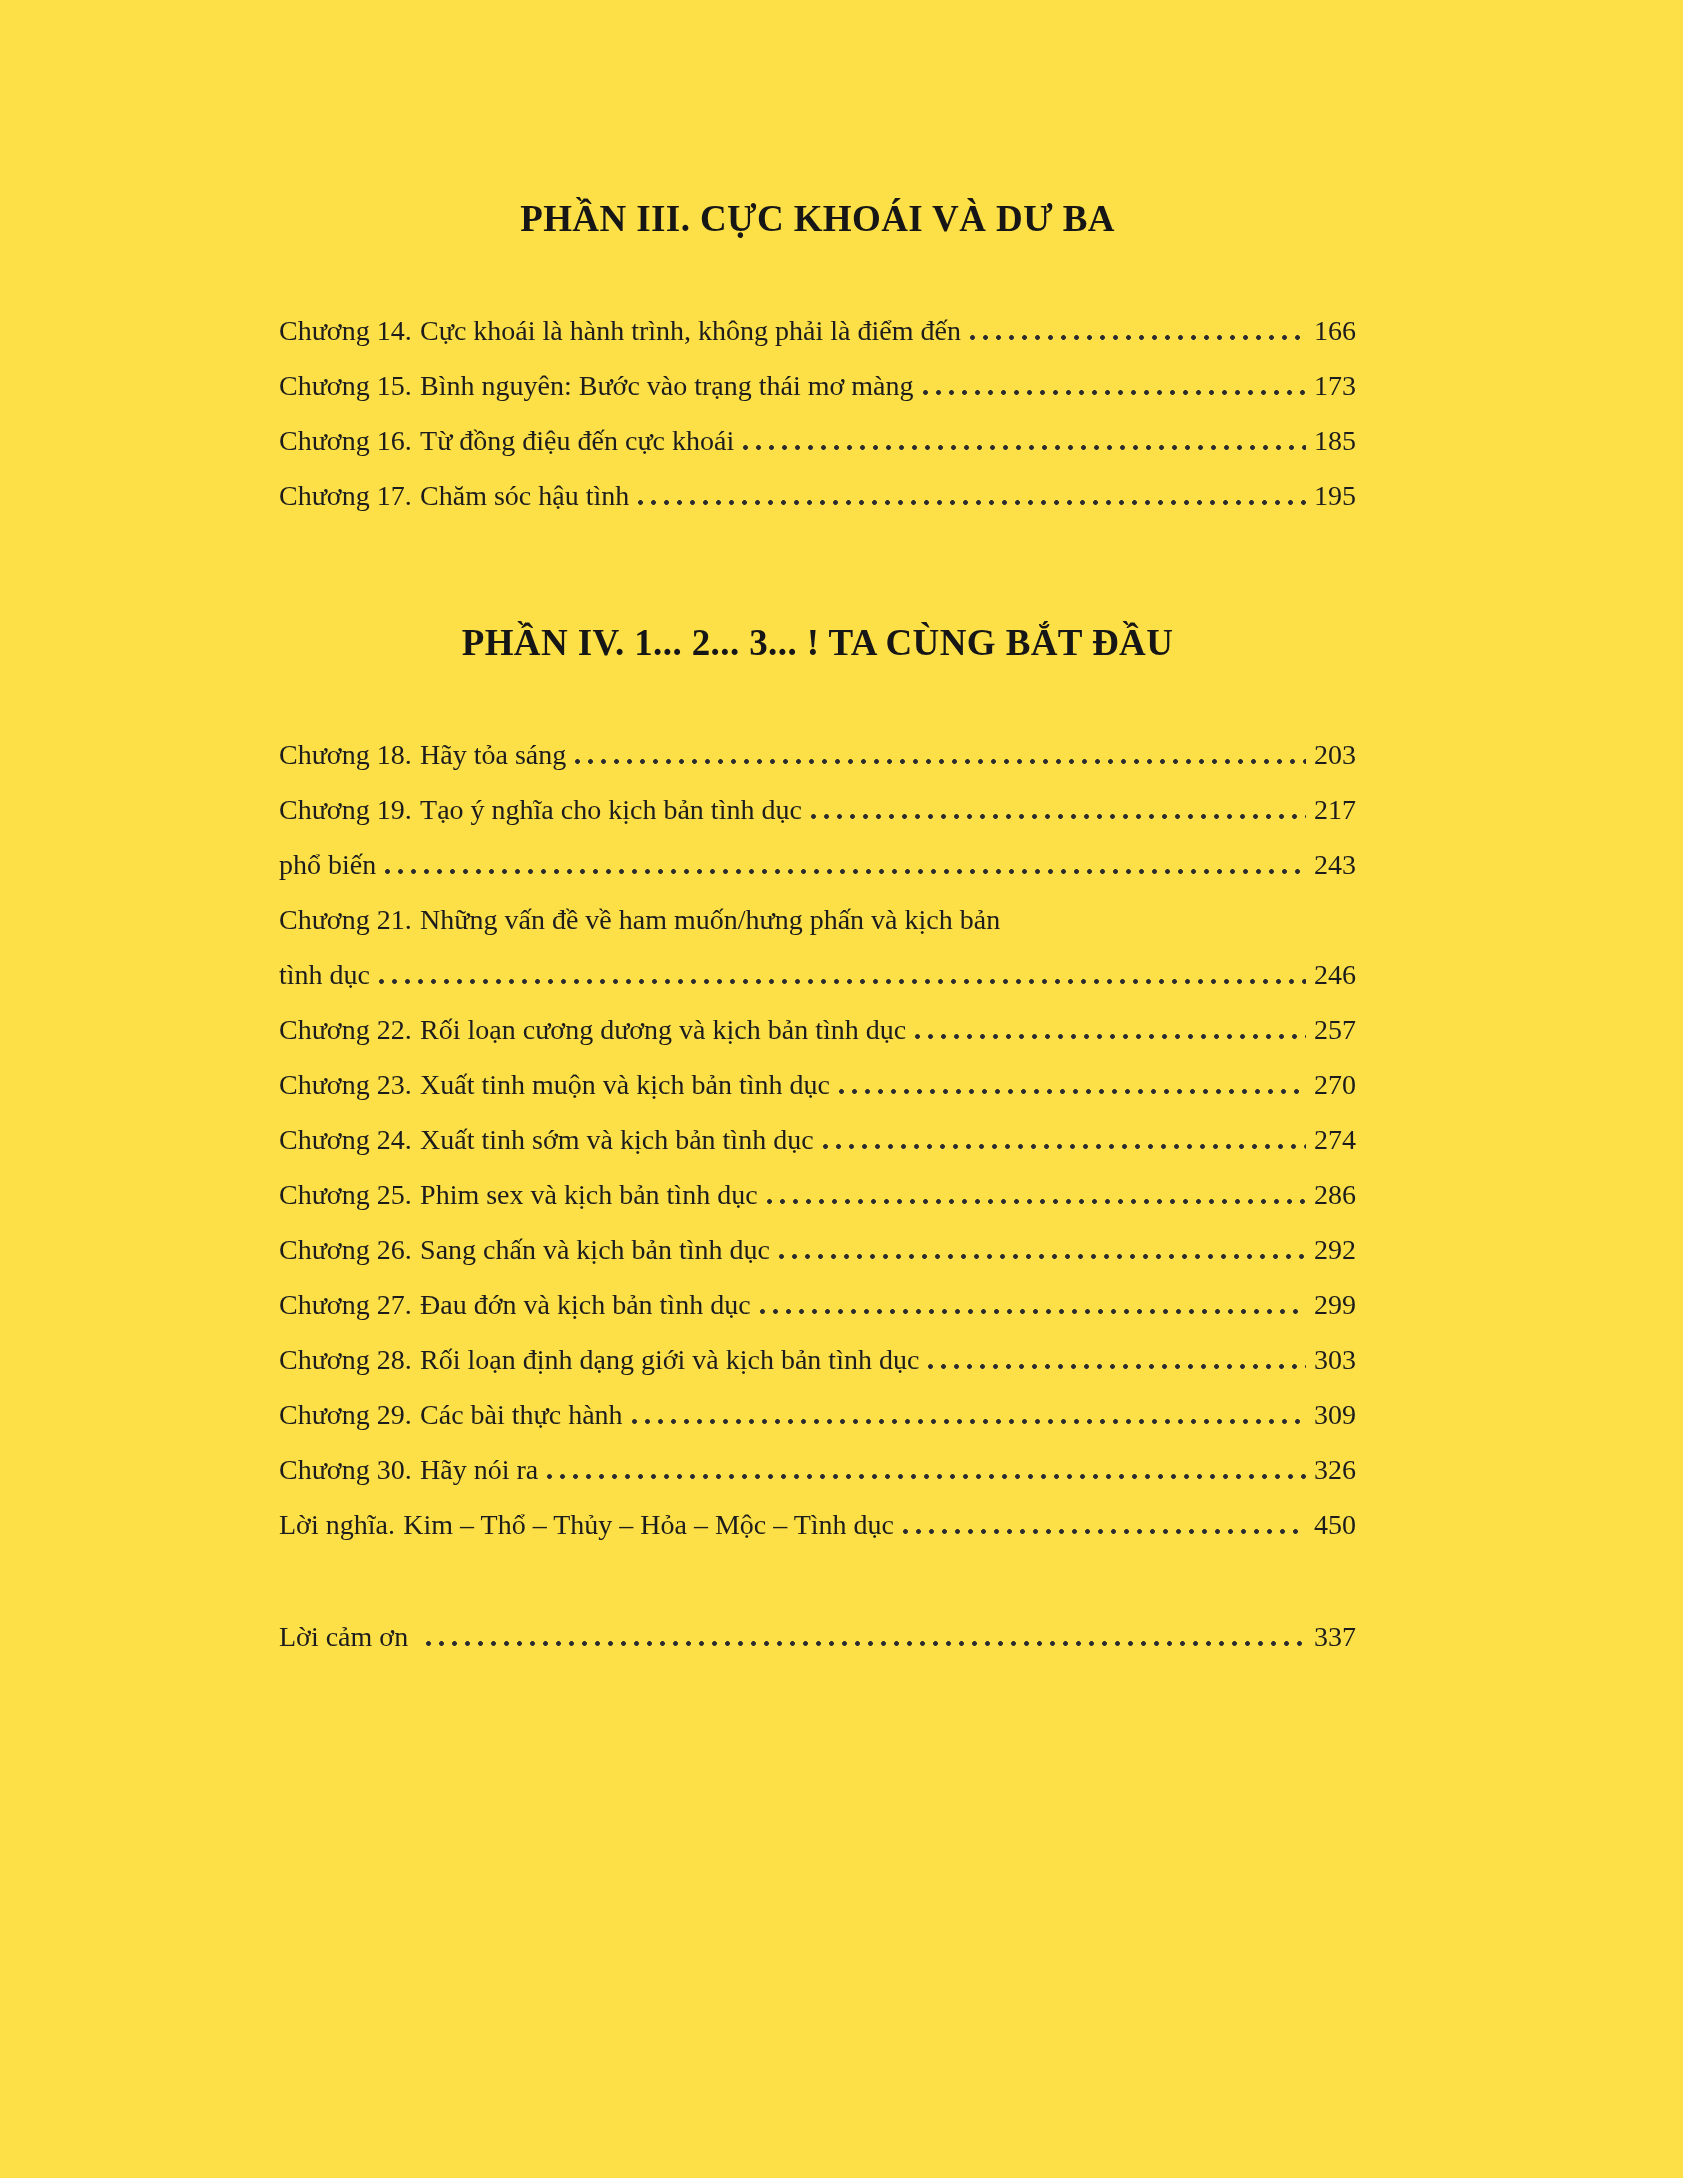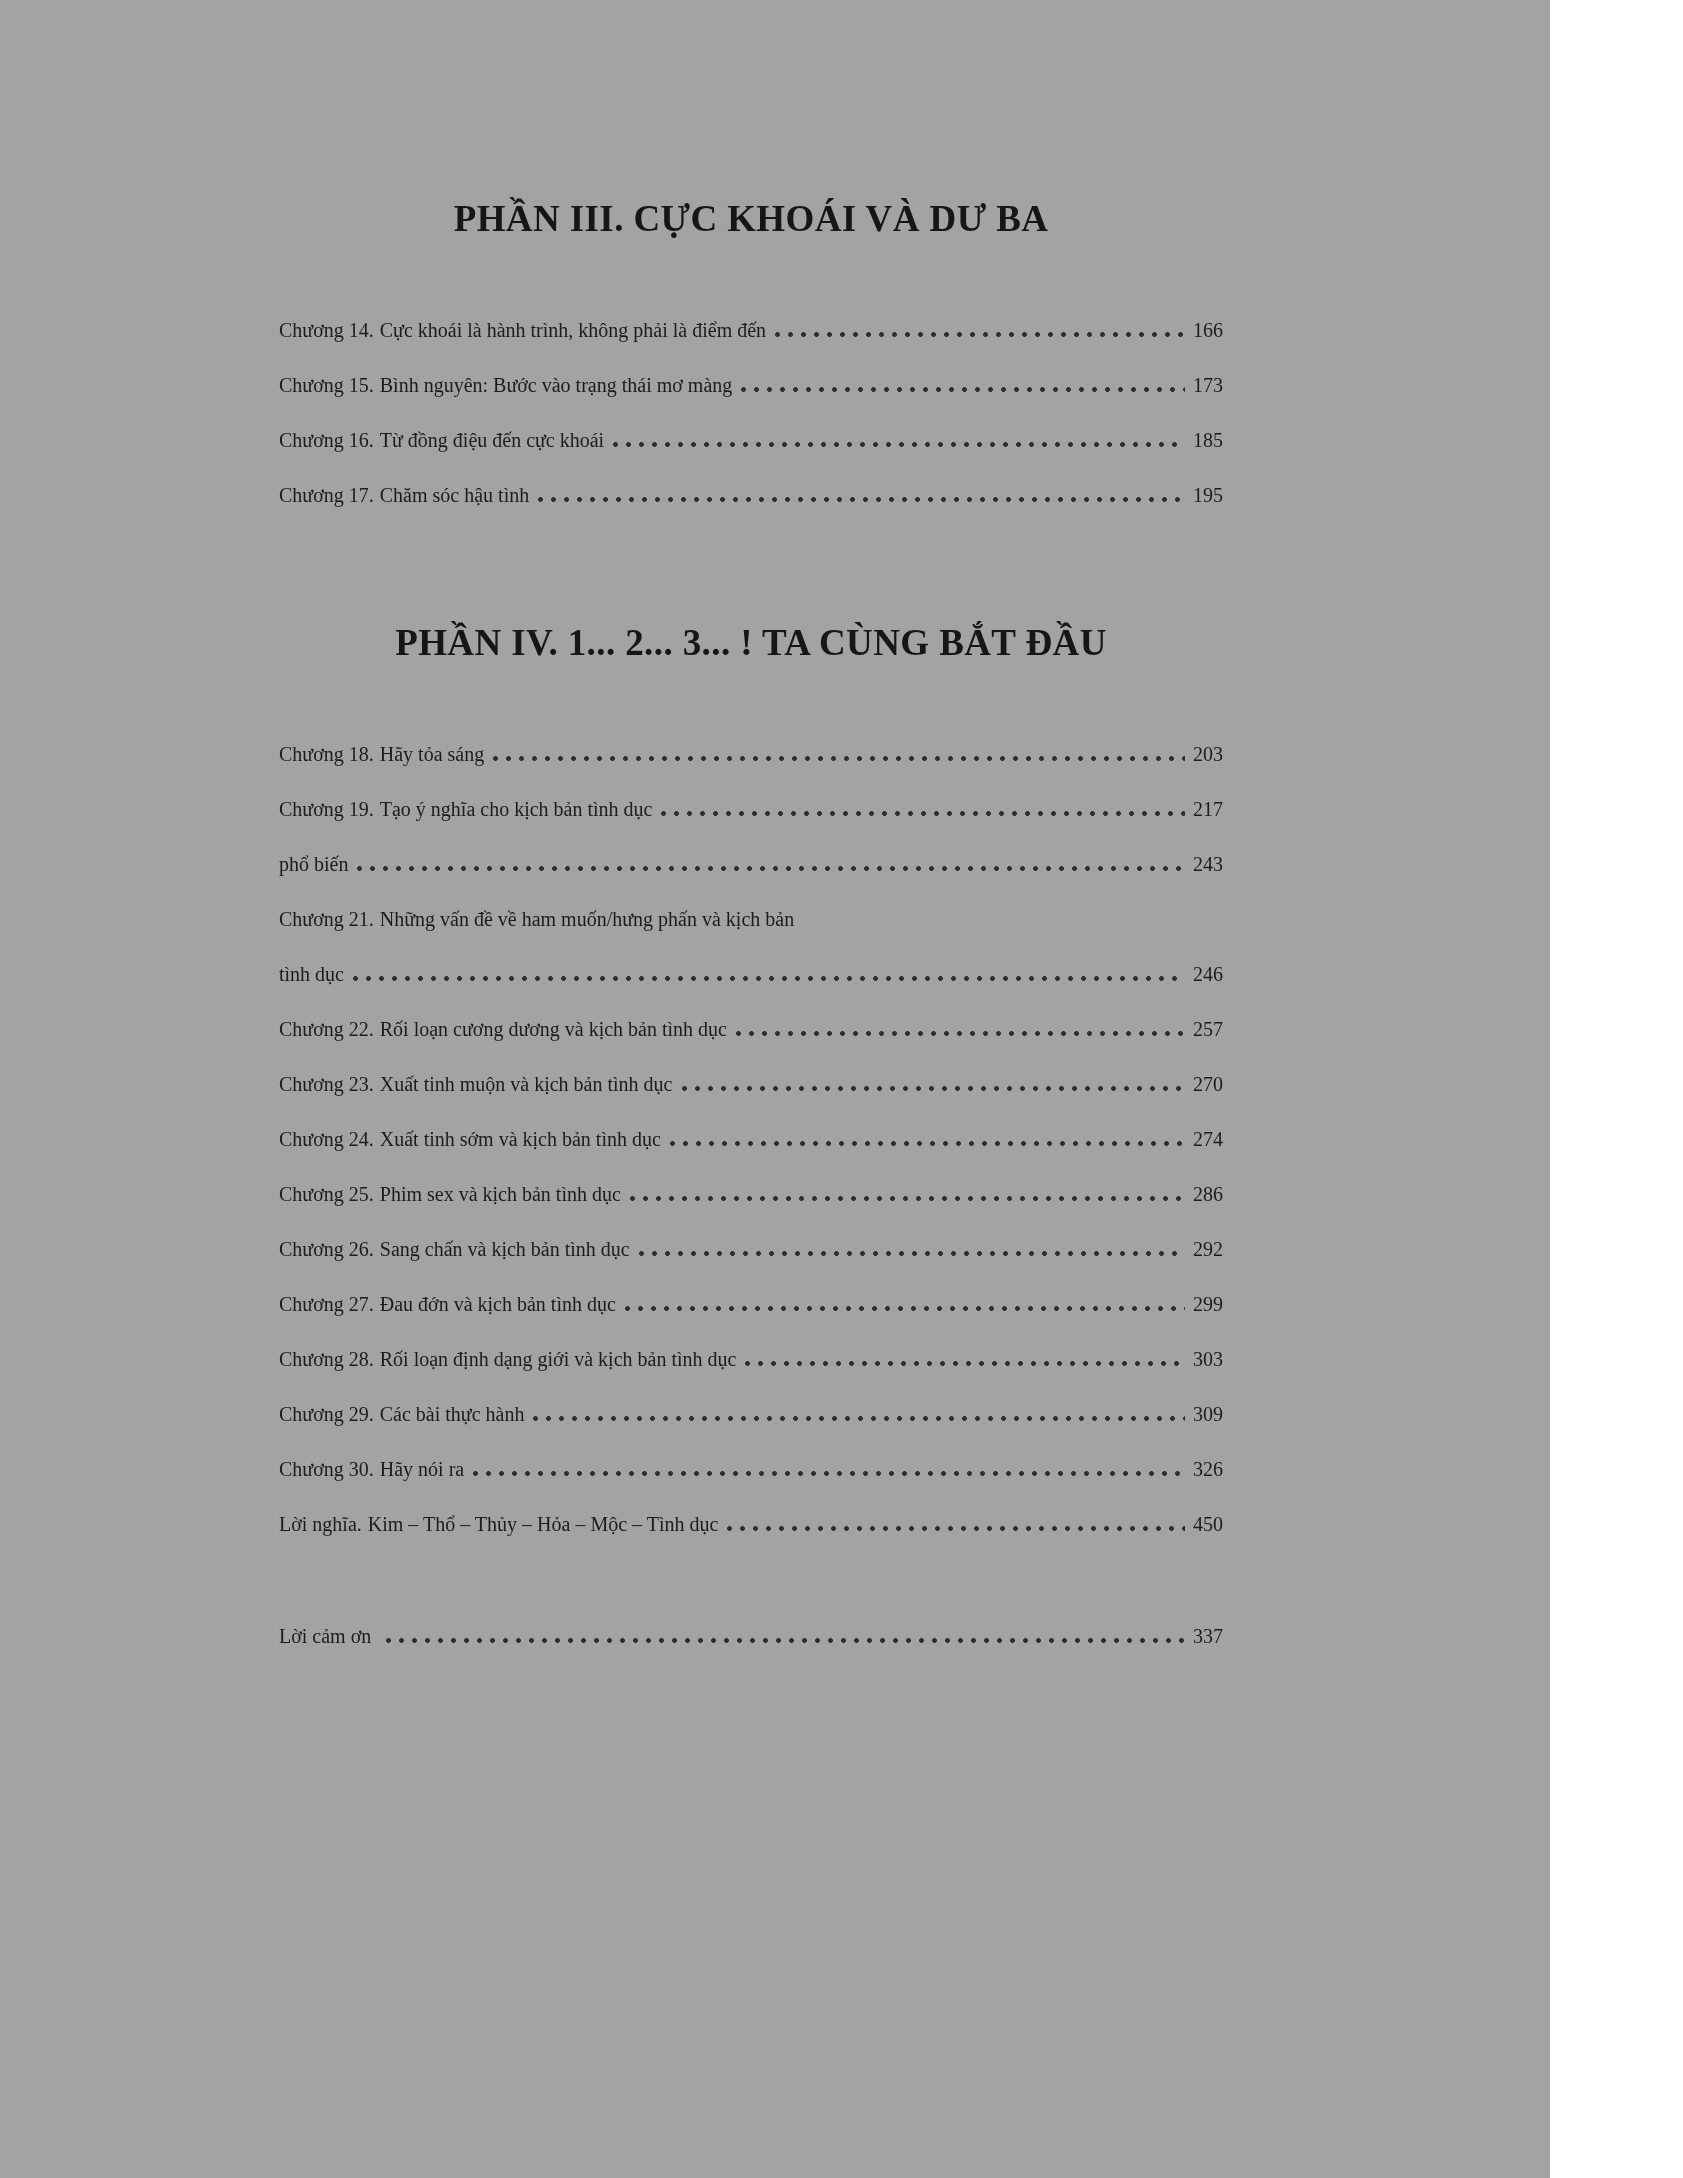--- a/index.html
+++ b/index.html
@@ -1,38 +1,38 @@
 <!DOCTYPE html>
 <html><head>
 <meta charset="utf-8">
 <style>
   * { margin: 0; padding: 0; box-sizing: border-box; }
   html, body { background: #ffffff; }
   .page {
     position: relative;
-    width: 1550px;
+    width: 1683px;
     height: 2178px;
-    background: #a3a3a3;
+    background: #fde047;
     color: #1c1c1c;
     font-family: "Liberation Serif", "DejaVu Serif", serif;
     padding: 194px 327px 0 279px;
     overflow: hidden;
   }
   .section-heading {
     text-align: center;
     font-size: 37px;
     font-weight: bold;
     line-height: 50px;
     letter-spacing: 0.4px;
     white-space: pre-line;
     margin: 95px 0 59px 0;
     color: #161616;
   }
   .toc-section:first-child .section-heading { margin-top: 0; }
-  .toc-entry { font-size: 20px; }
+  .toc-entry { font-size: 28px; }
   .entry-line {
     display: flex;
     align-items: baseline;
     height: 55px;
     line-height: 55px;
   }
   .entry-label {
     white-space: nowrap;
     margin-right: 0.3em;
     font-weight: normal;

